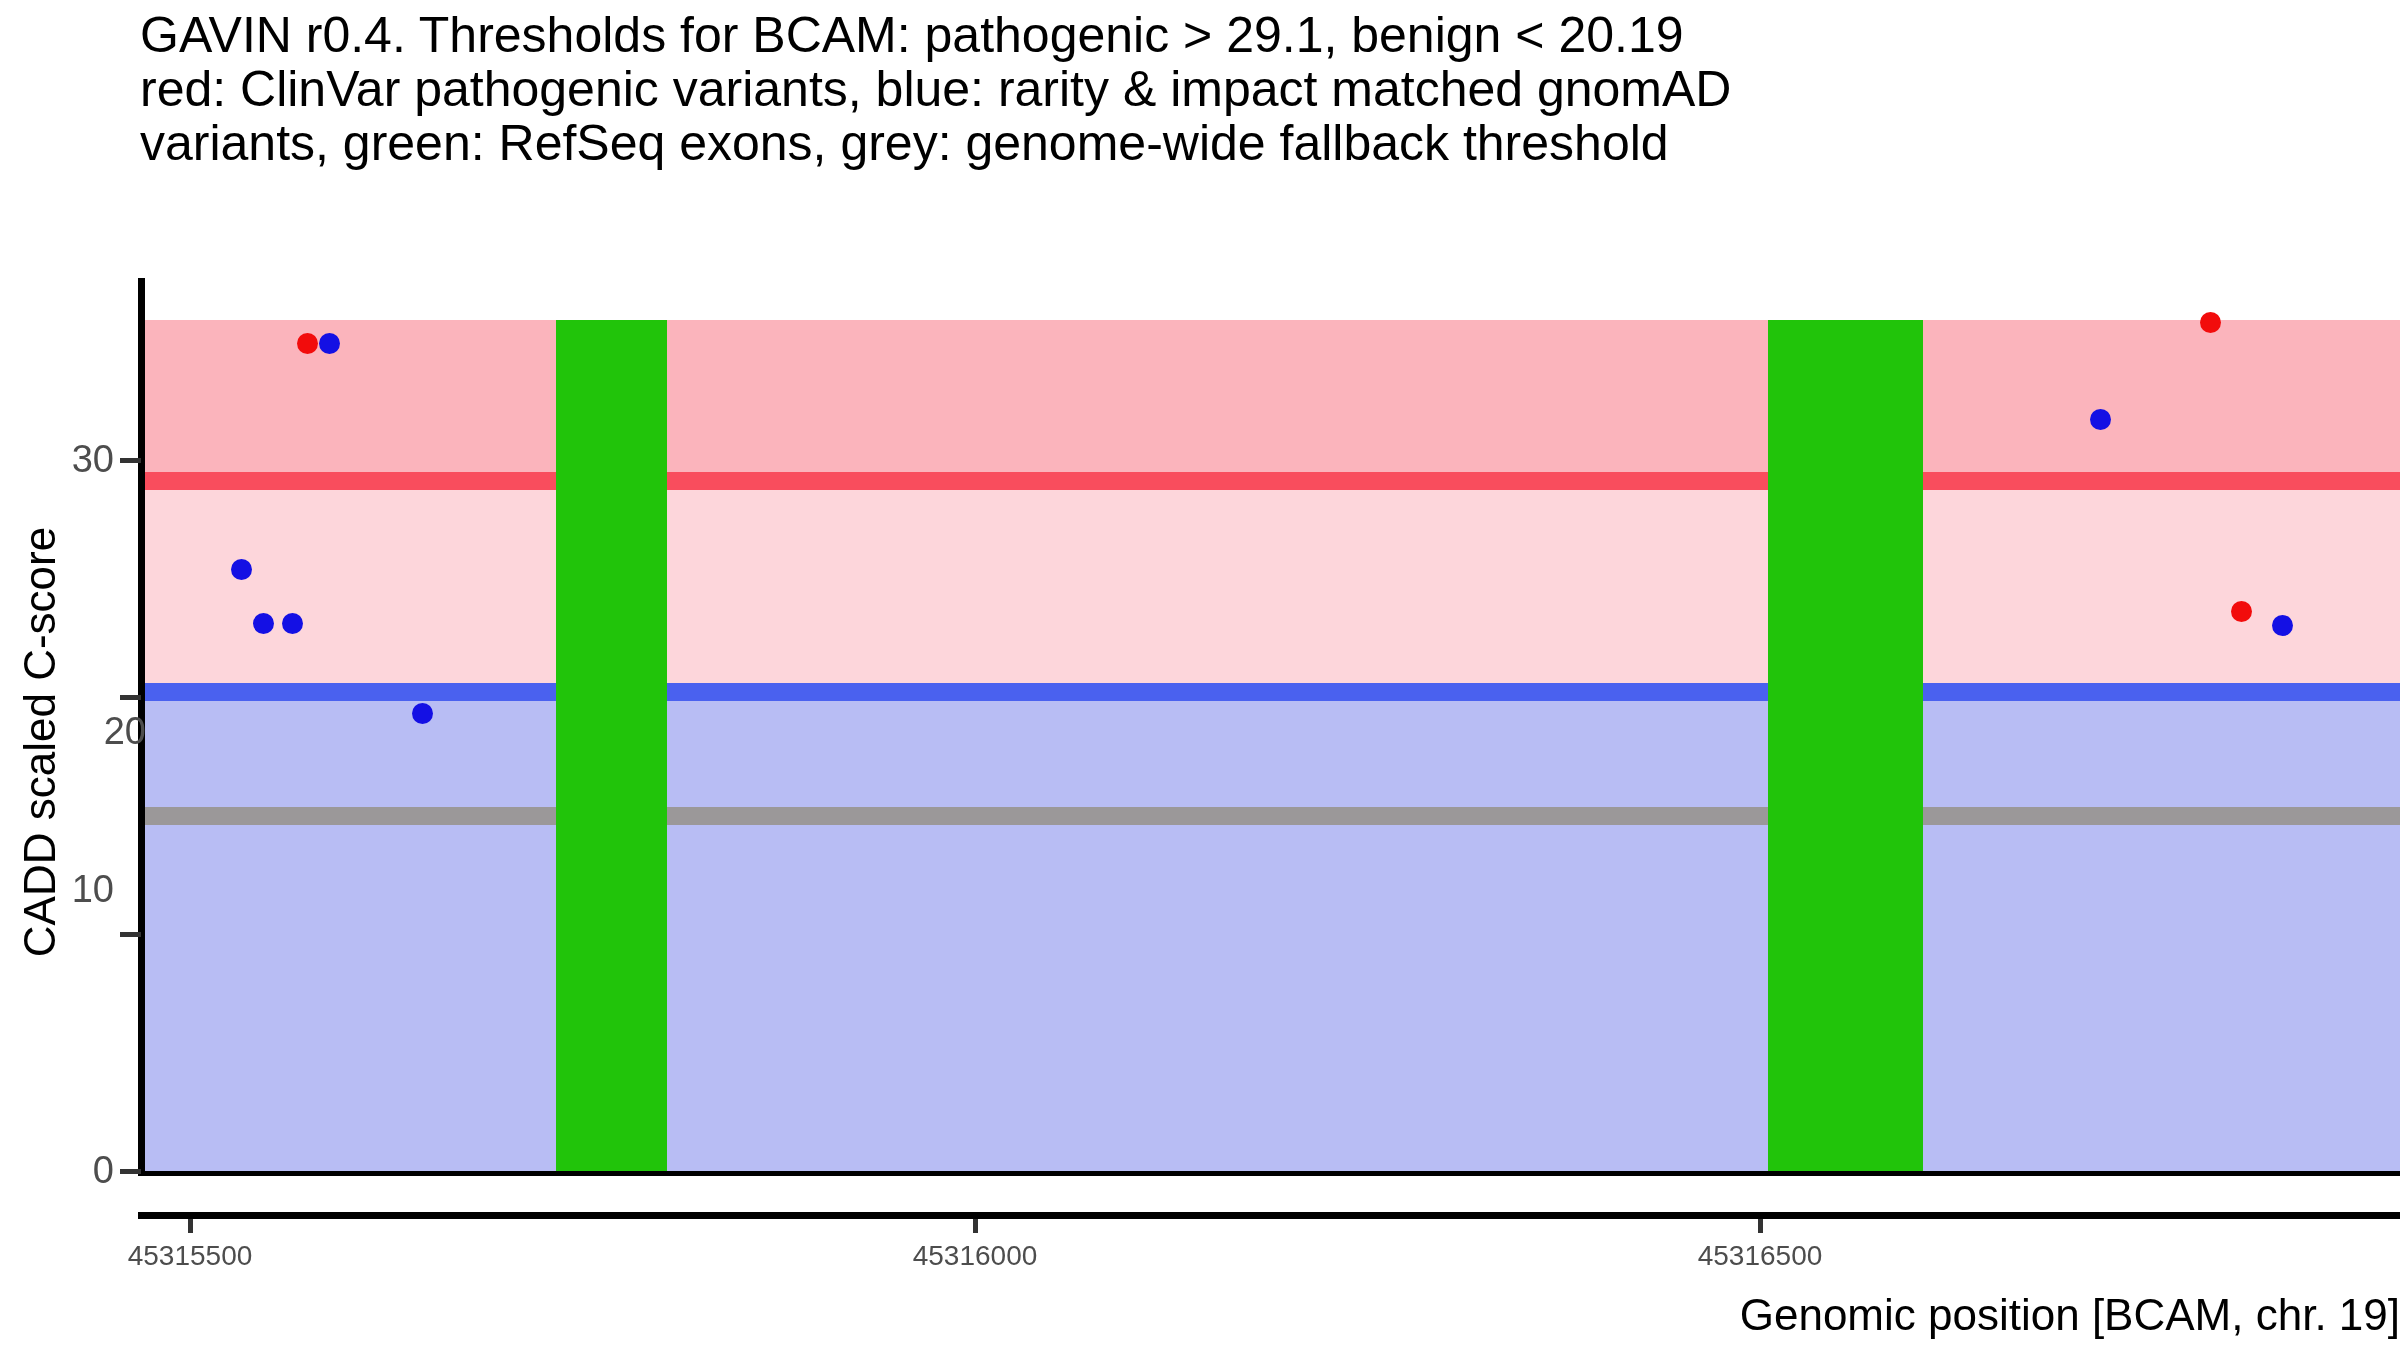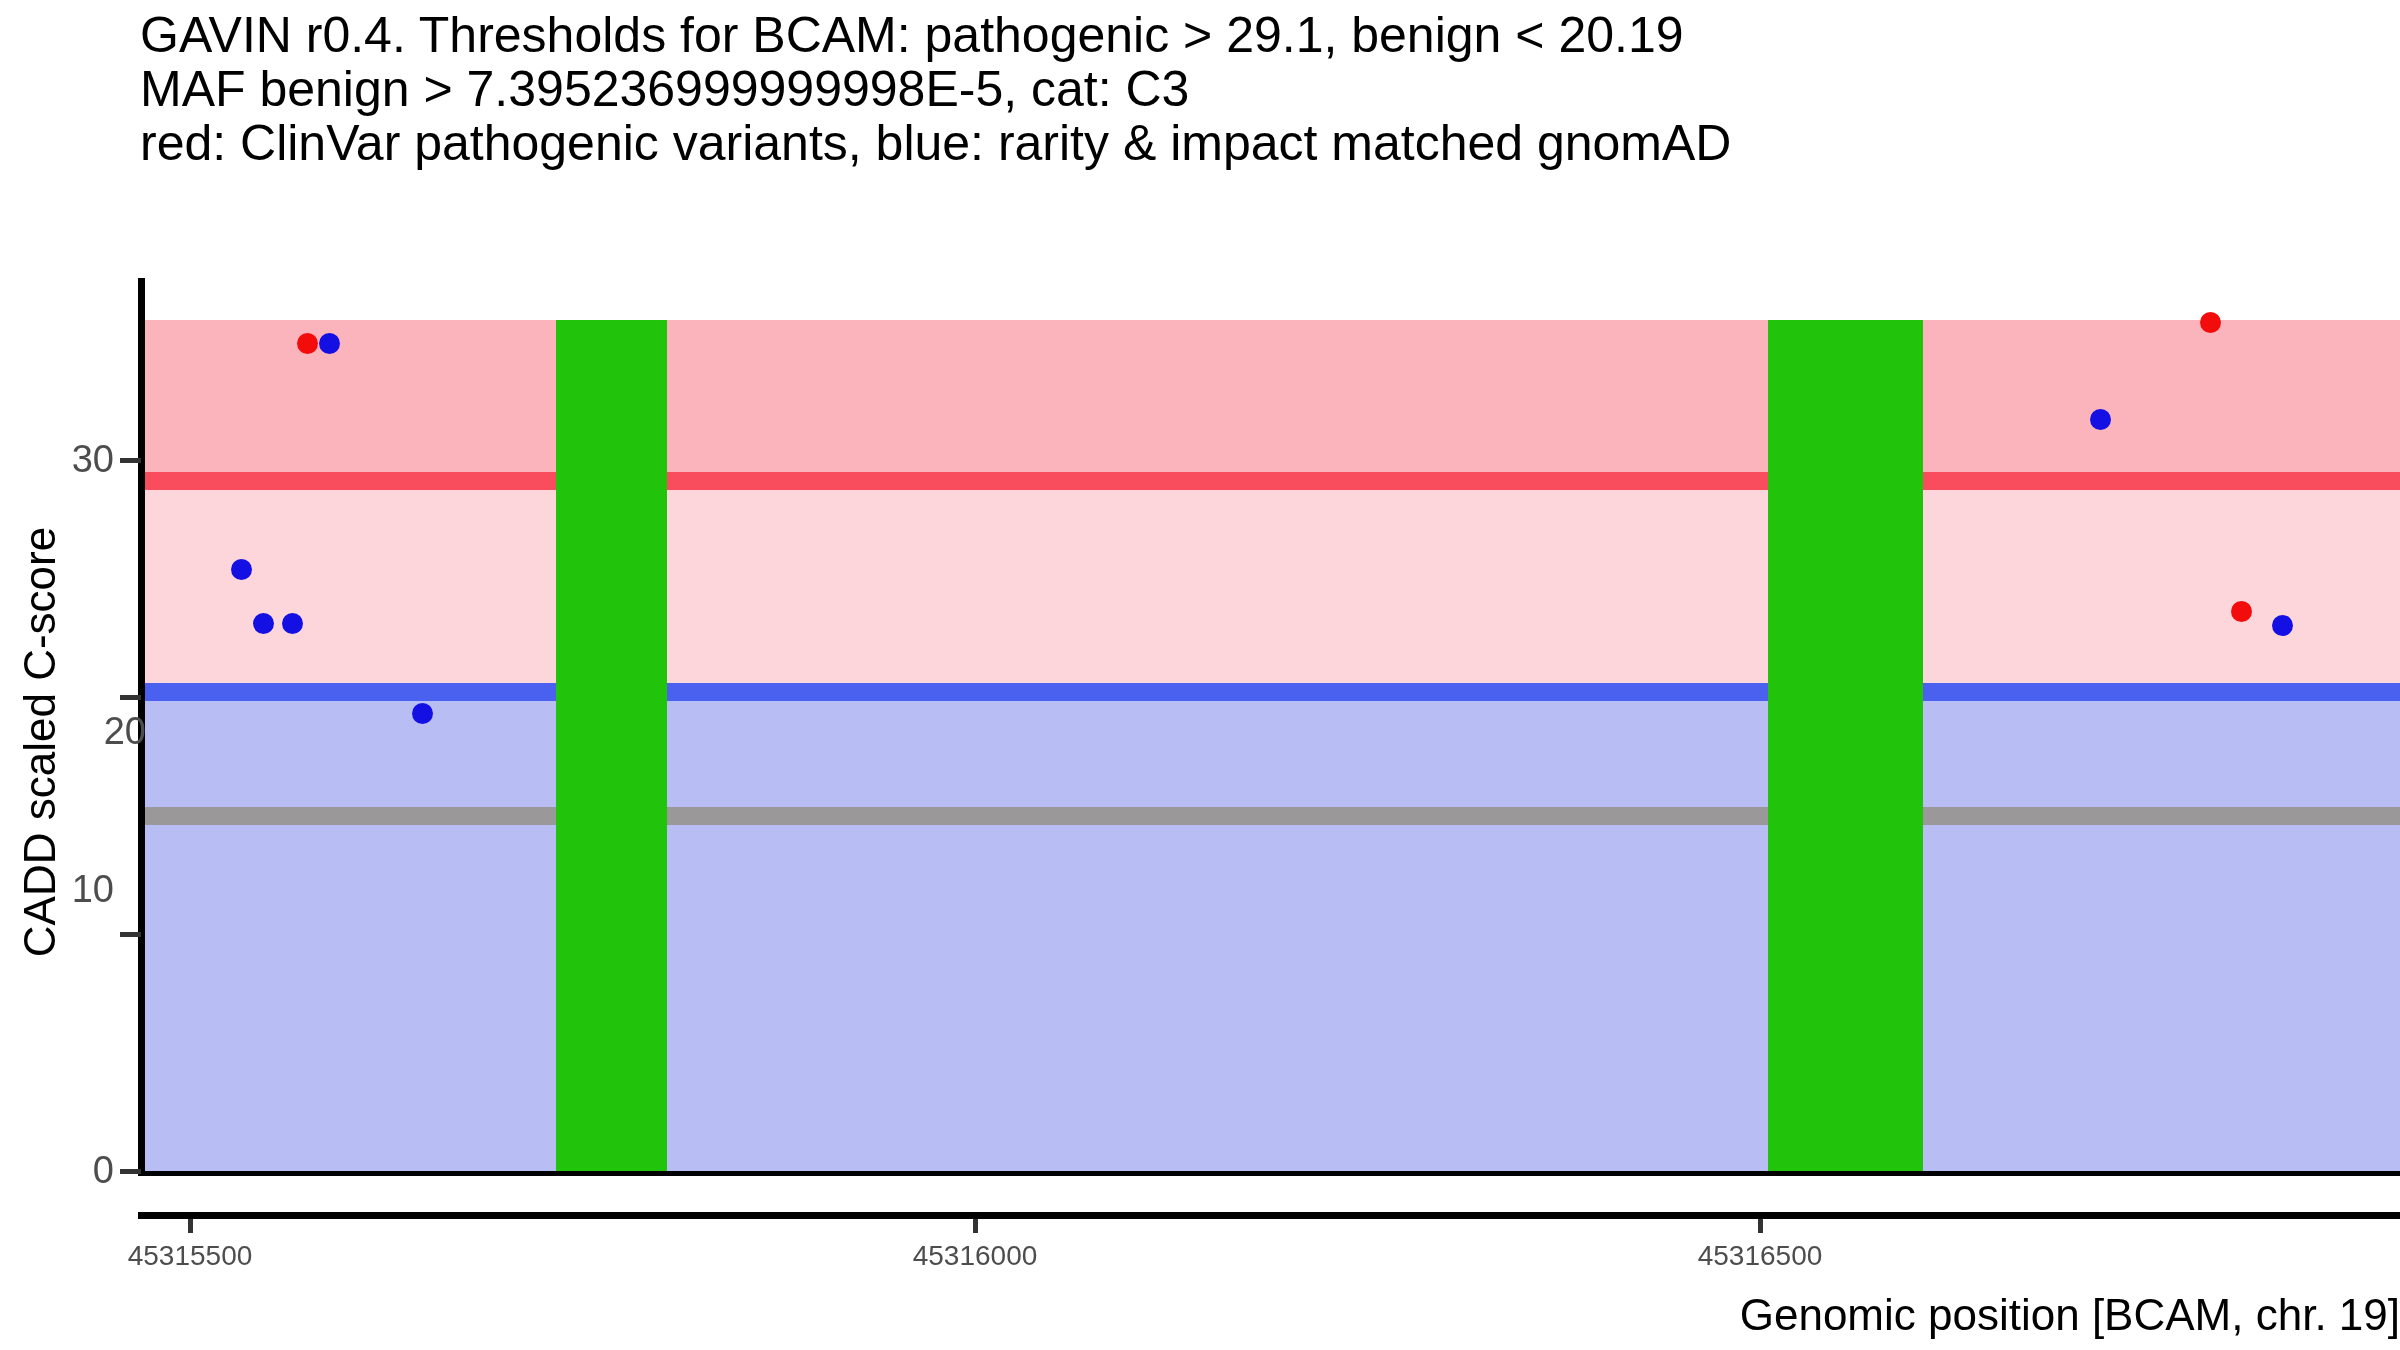--- a/index.html
+++ b/index.html
@@ -83,18 +83,18 @@
       <div class="xtick-label" style="left: 70px;">45315500</div>
       <div class="xtick-dash" style="left: 972.5px;"></div>
       <div class="xtick-label" style="left: 855px;">45316000</div>
       <div class="xtick-dash" style="left: 1757.5px;"></div>
       <div class="xtick-label" style="left: 1640px;">45316500</div>
     </div>
 </div>
 
 <div id="title-block">
   <div>GAVIN r0.4. Thresholds for BCAM: pathogenic &gt; 29.1, benign &lt; 20.19</div>
-  <div>MAF benign &gt; 7.395236999999998E-5, cat: C3</div>
   <div>red: ClinVar pathogenic variants, blue: rarity &amp; impact matched gnomAD</div>
+  <div>variants, green: RefSeq exons, grey: genome-wide fallback threshold</div>
 </div>
 
 <div id="y-axis-title">CADD scaled C-score</div>
 <div id="x-axis-title">Genomic position [BCAM, chr. 19]</div>
 
 </body></html>

